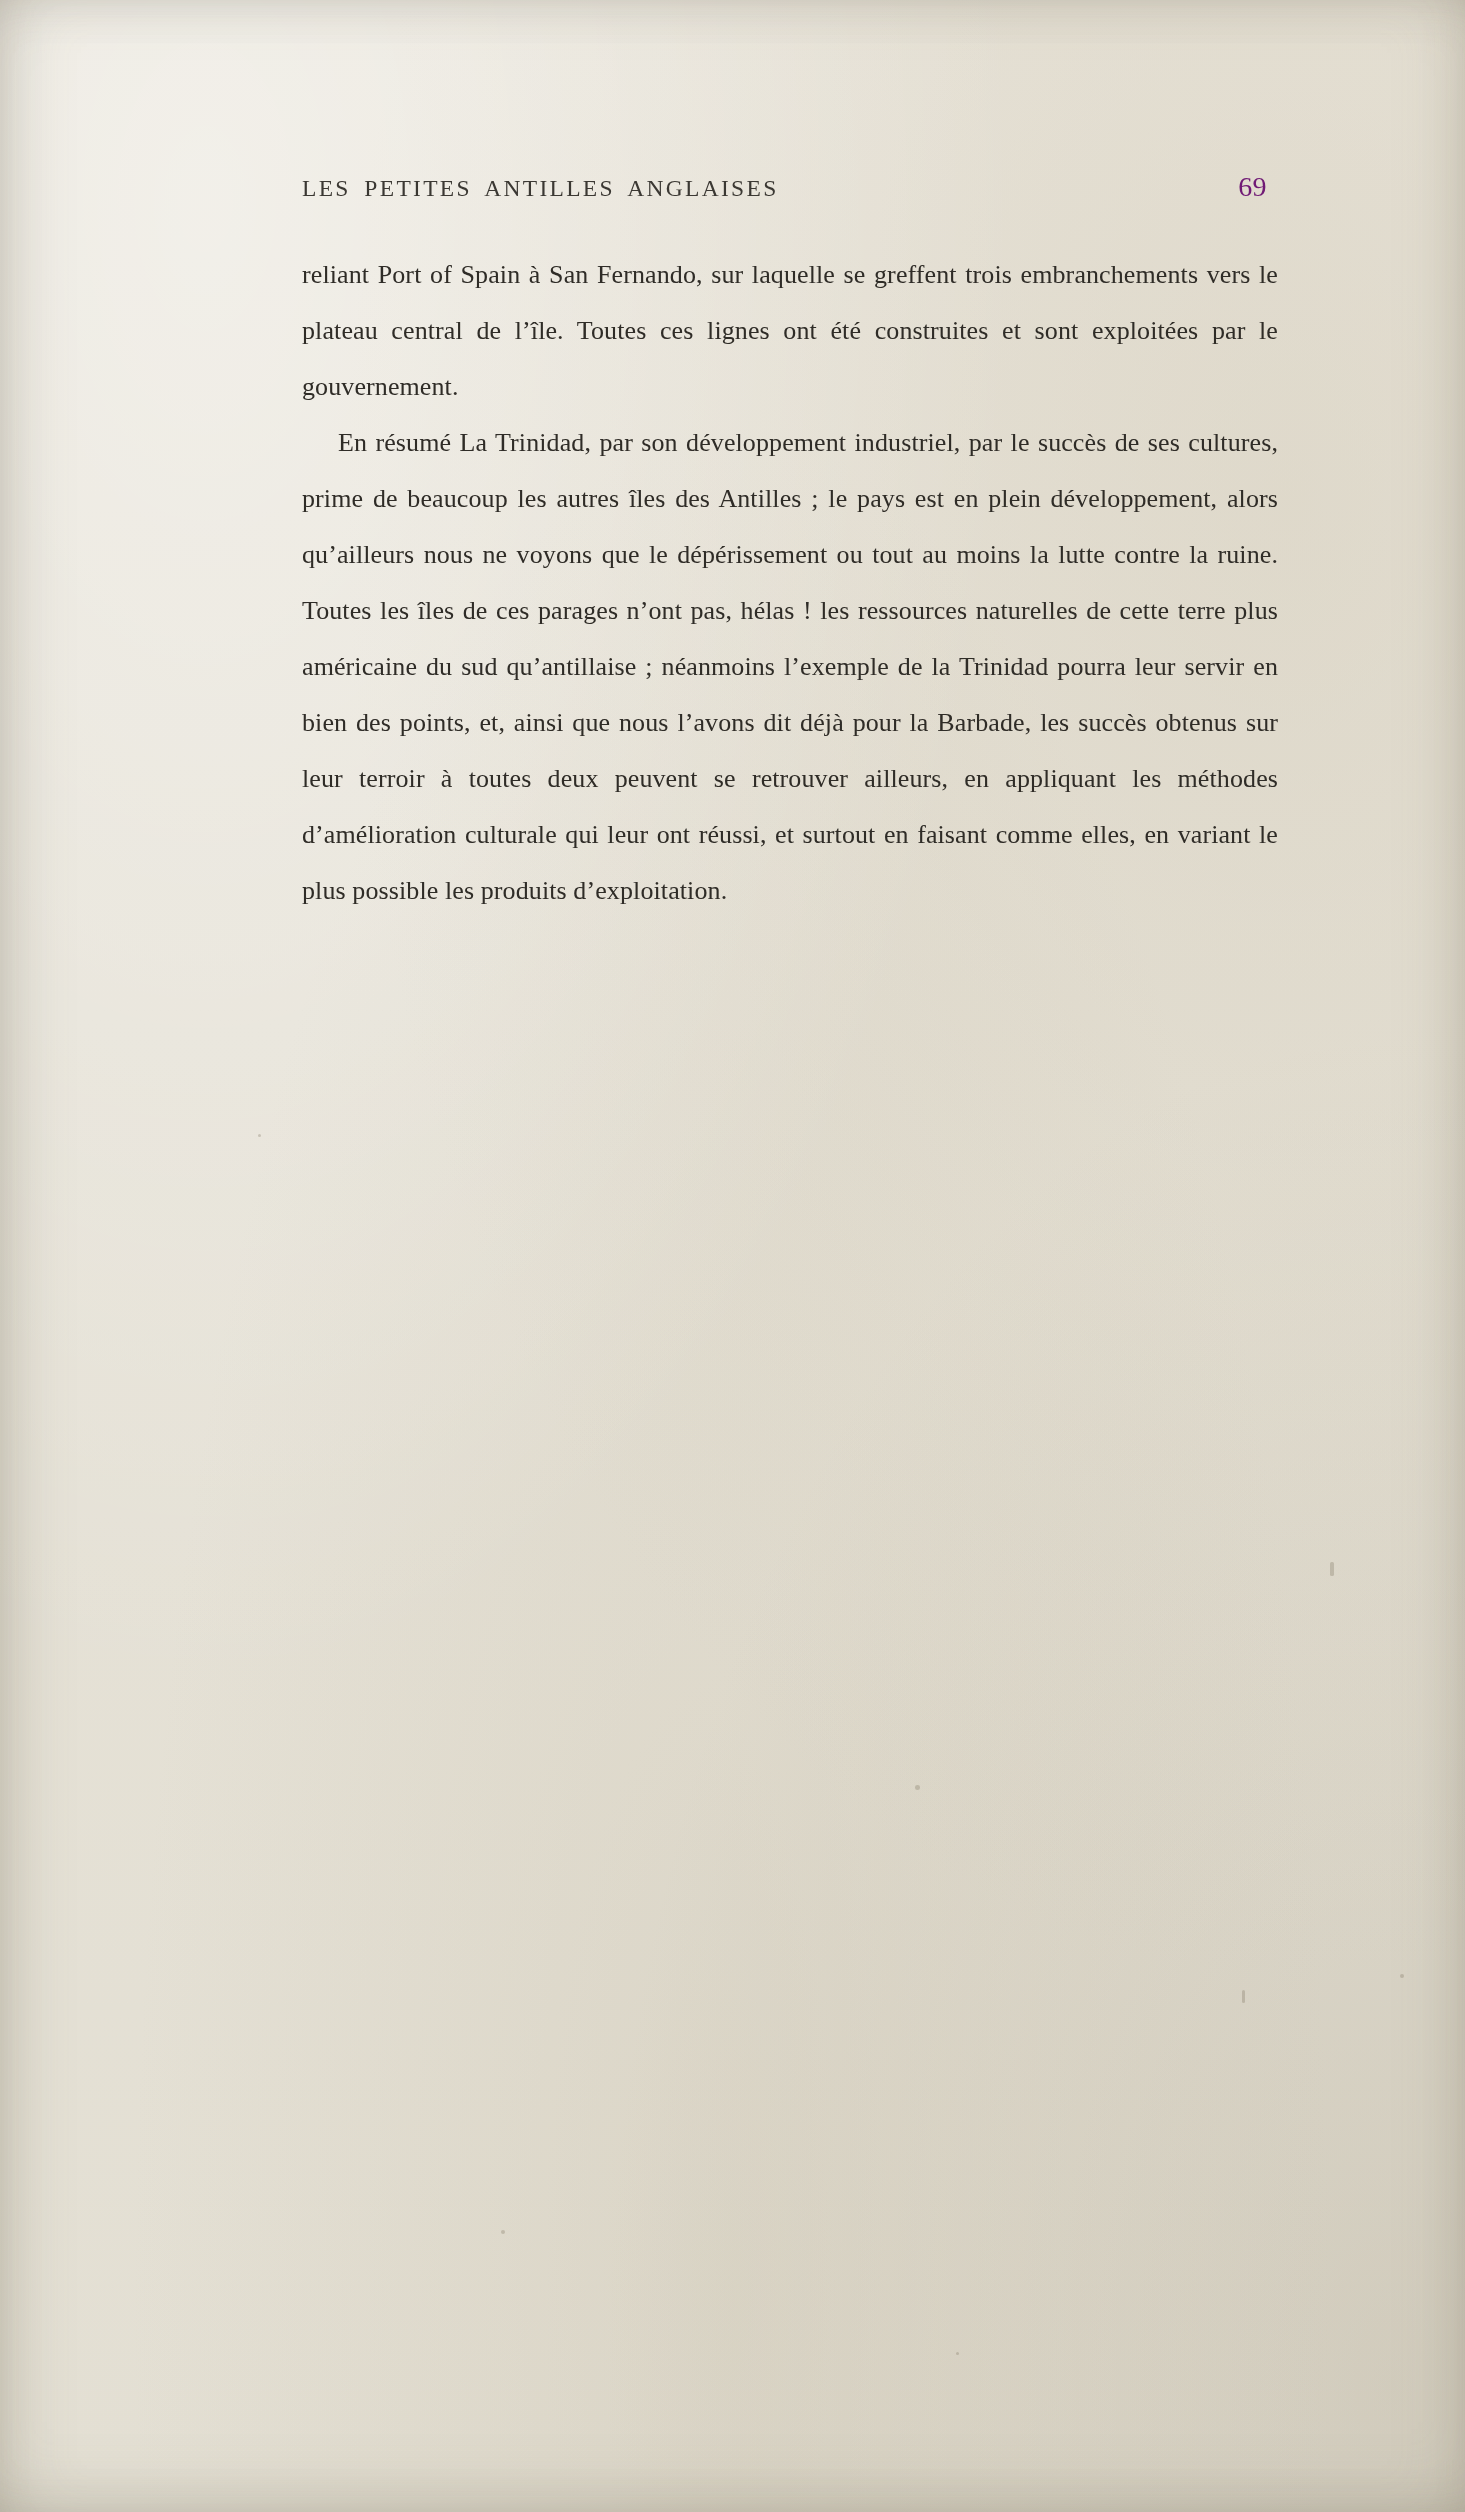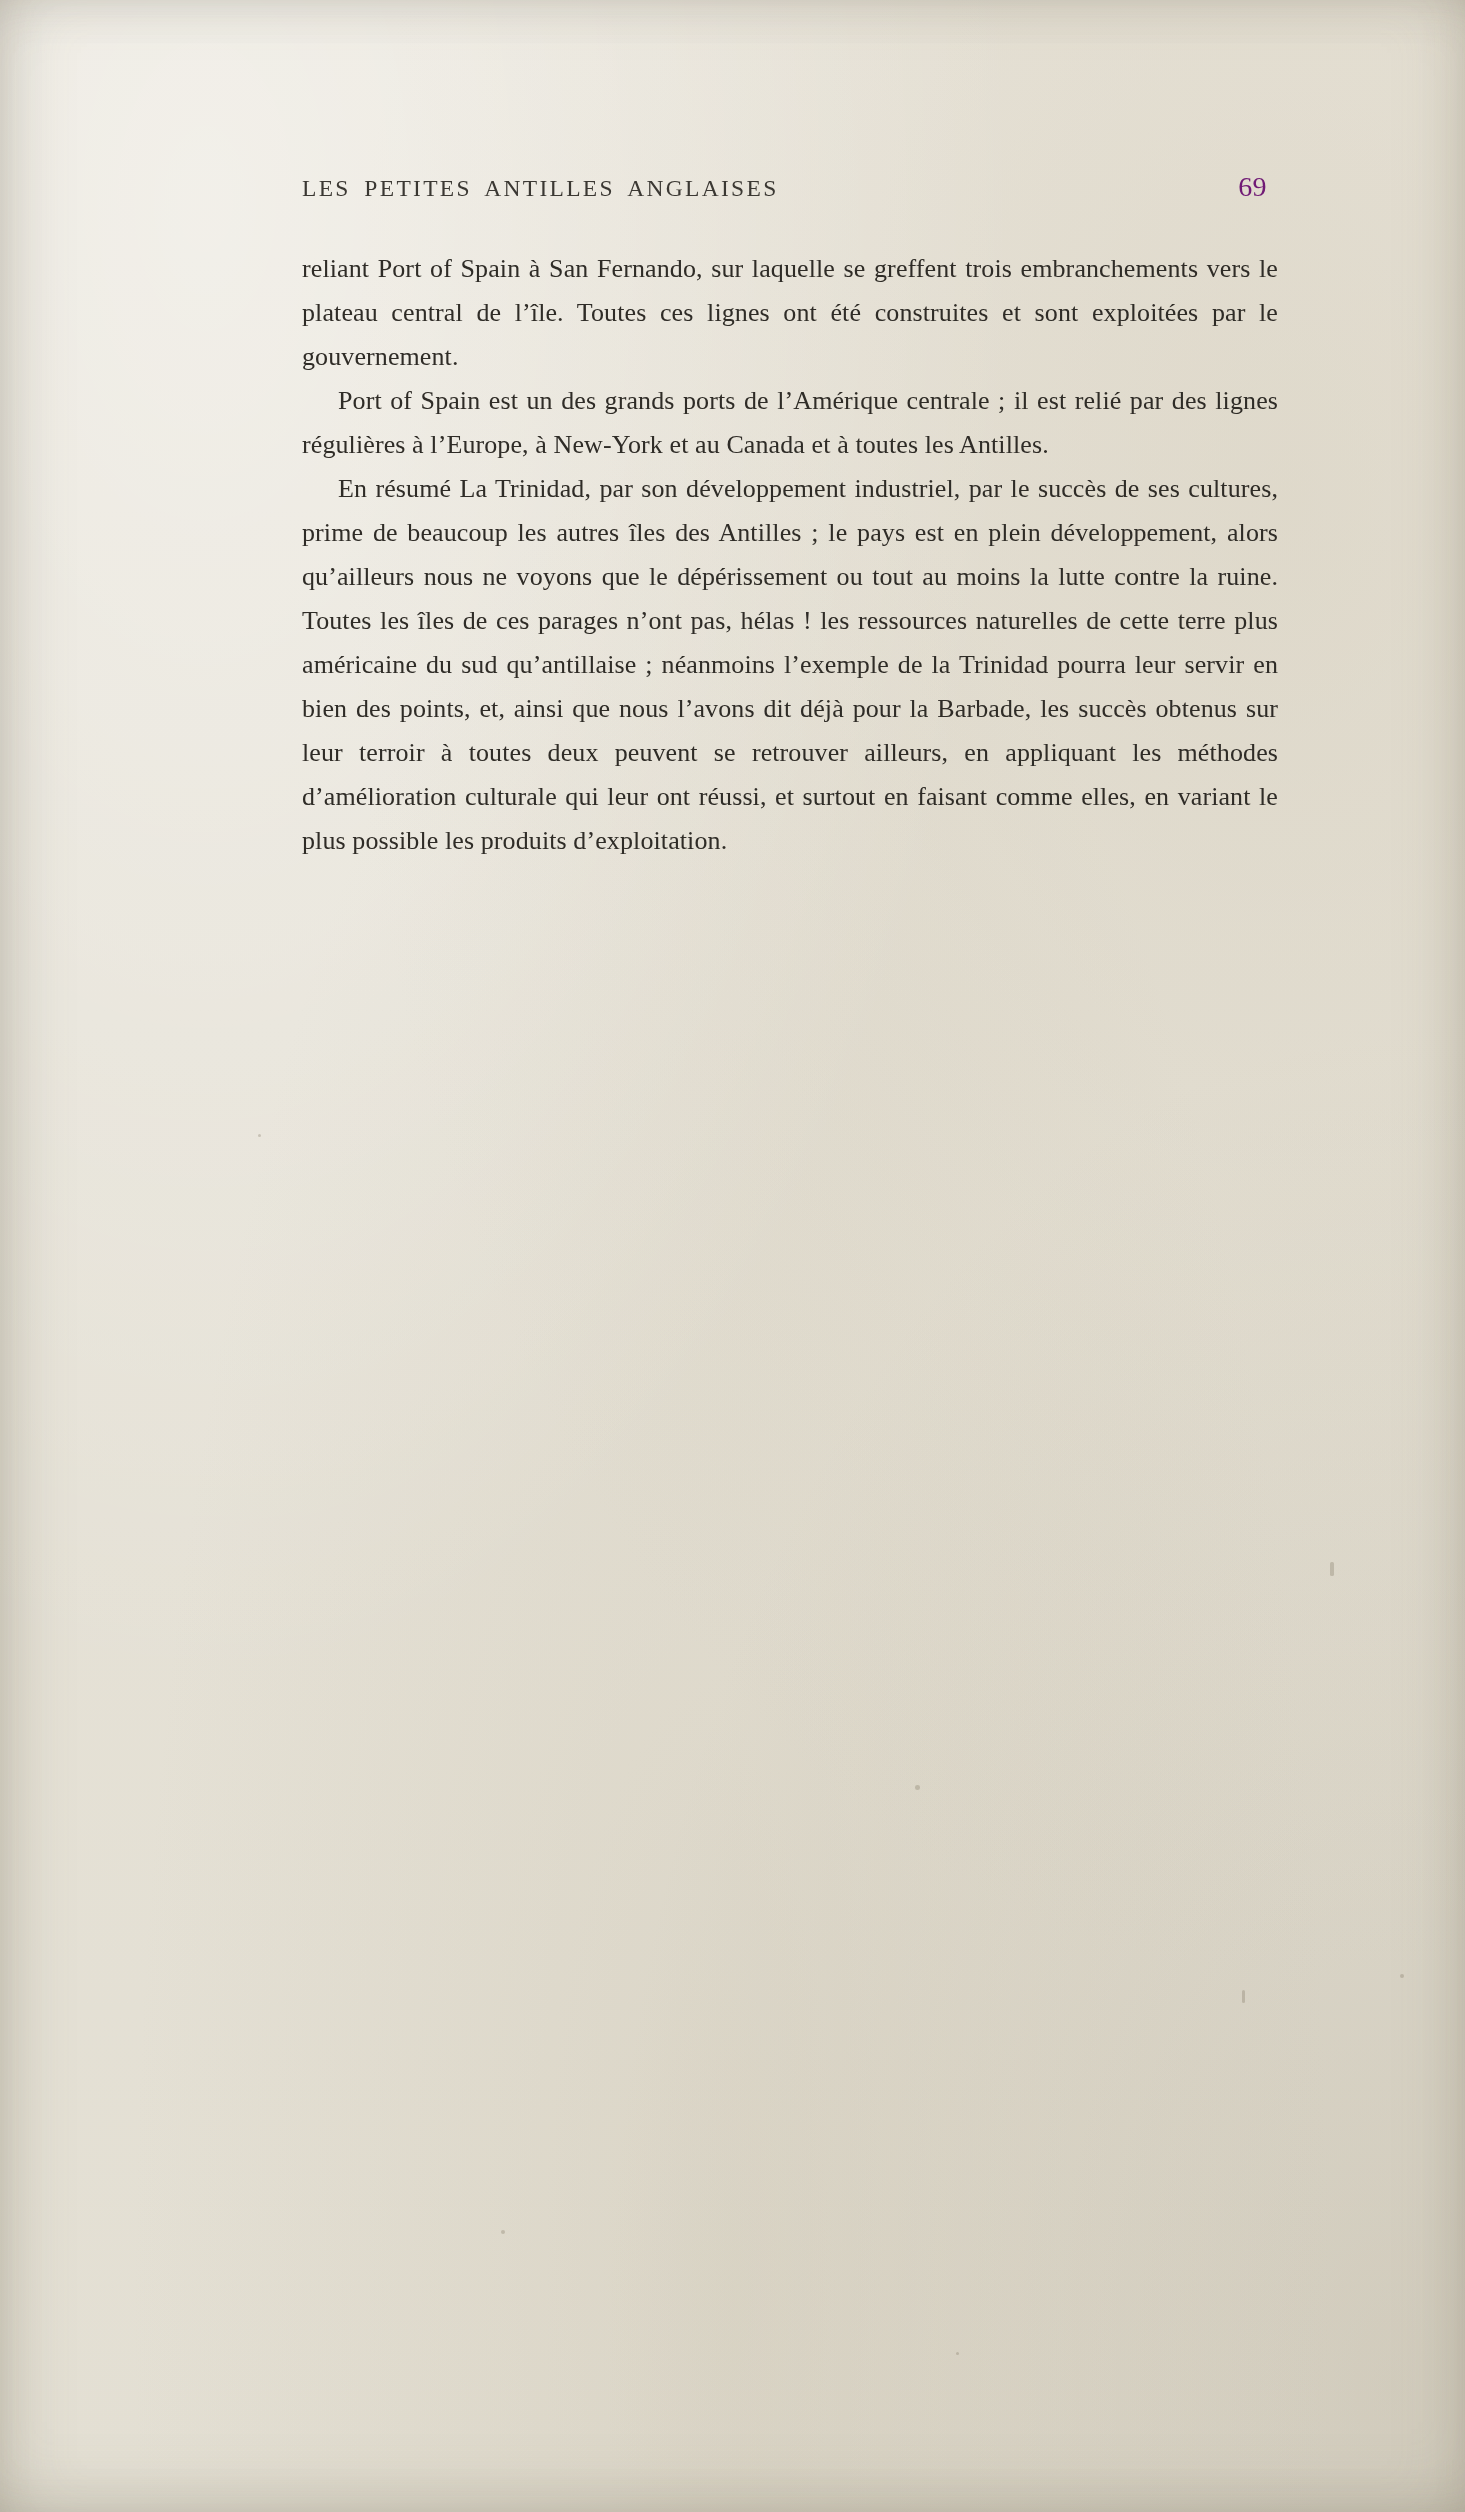--- a/index.html
+++ b/index.html
@@ -73,21 +73,21 @@
   .folio {
     font-size: 28px;
     color: #701a75;
     letter-spacing: 0.4px;
     padding-right: 11px;
   }
 
   p.body-par {
     margin: 0;
     font-size: 26px;
-    line-height: 44px;
+    line-height: 56px;
     text-align: justify;
     text-justify: inter-word;
     color: #2f2c27;
     letter-spacing: 0.1px;
   }
   p.body-par.indent {
     text-indent: 36px;
   }
   p.body-par + p.body-par {
     margin-top: 0;
@@ -108,21 +108,20 @@
   <div class="page-texture"></div>
 
   <div class="content">
 
     <div class="running-head">
       <span class="head-title">LES PETITES ANTILLES ANGLAISES</span>
       <span class="folio">69</span>
     </div>
 
     <p class="body-par">reliant Port of Spain à San Fernando, sur laquelle se greffent trois embranchements vers le plateau central de l’île. Toutes ces lignes ont été construites et sont exploitées par le gouvernement.</p>
-    <p class="body-par indent">Port of Spain est un des grands ports de l’Amérique centrale ; il est relié par des lignes régulières à l’Europe, à New-York et au Canada et à toutes les Antilles.</p>
     <p class="body-par indent">En résumé La Trinidad, par son développement industriel, par le succès de ses cultures, prime de beaucoup les autres îles des Antilles ; le pays est en plein développement, alors qu’ailleurs nous ne voyons que le dépérissement ou tout au moins la lutte contre la ruine. Toutes les îles de ces parages n’ont pas, hélas ! les ressources naturelles de cette terre plus américaine du sud qu’antillaise ; néanmoins l’exemple de la Trinidad pourra leur servir en bien des points, et, ainsi que nous l’avons dit déjà pour la Barbade, les succès obtenus sur leur terroir à toutes deux peuvent se retrouver ailleurs, en appliquant les méthodes d’amélioration culturale qui leur ont réussi, et surtout en faisant comme elles, en variant le plus possible les produits d’exploitation.</p>
 
   </div>
 
   <span class="speck" style="left:1330px; top:1562px; width:3.9px; height:14px; border-radius:1.6px;"></span>
   <span class="speck" style="left:915px; top:1785px; width:4.7px; height:4.7px;"></span>
   <span class="speck" style="left:1242px; top:1990px; width:3.1px; height:12.5px; border-radius:1.6px;"></span>
   <span class="speck" style="left:1400px; top:1974px; width:3.9px; height:3.9px;"></span>
   <span class="speck" style="left:501px; top:2230px; width:3.9px; height:3.9px;"></span>
   <span class="speck" style="left:956px; top:2352px; width:3.1px; height:3.1px;"></span>

